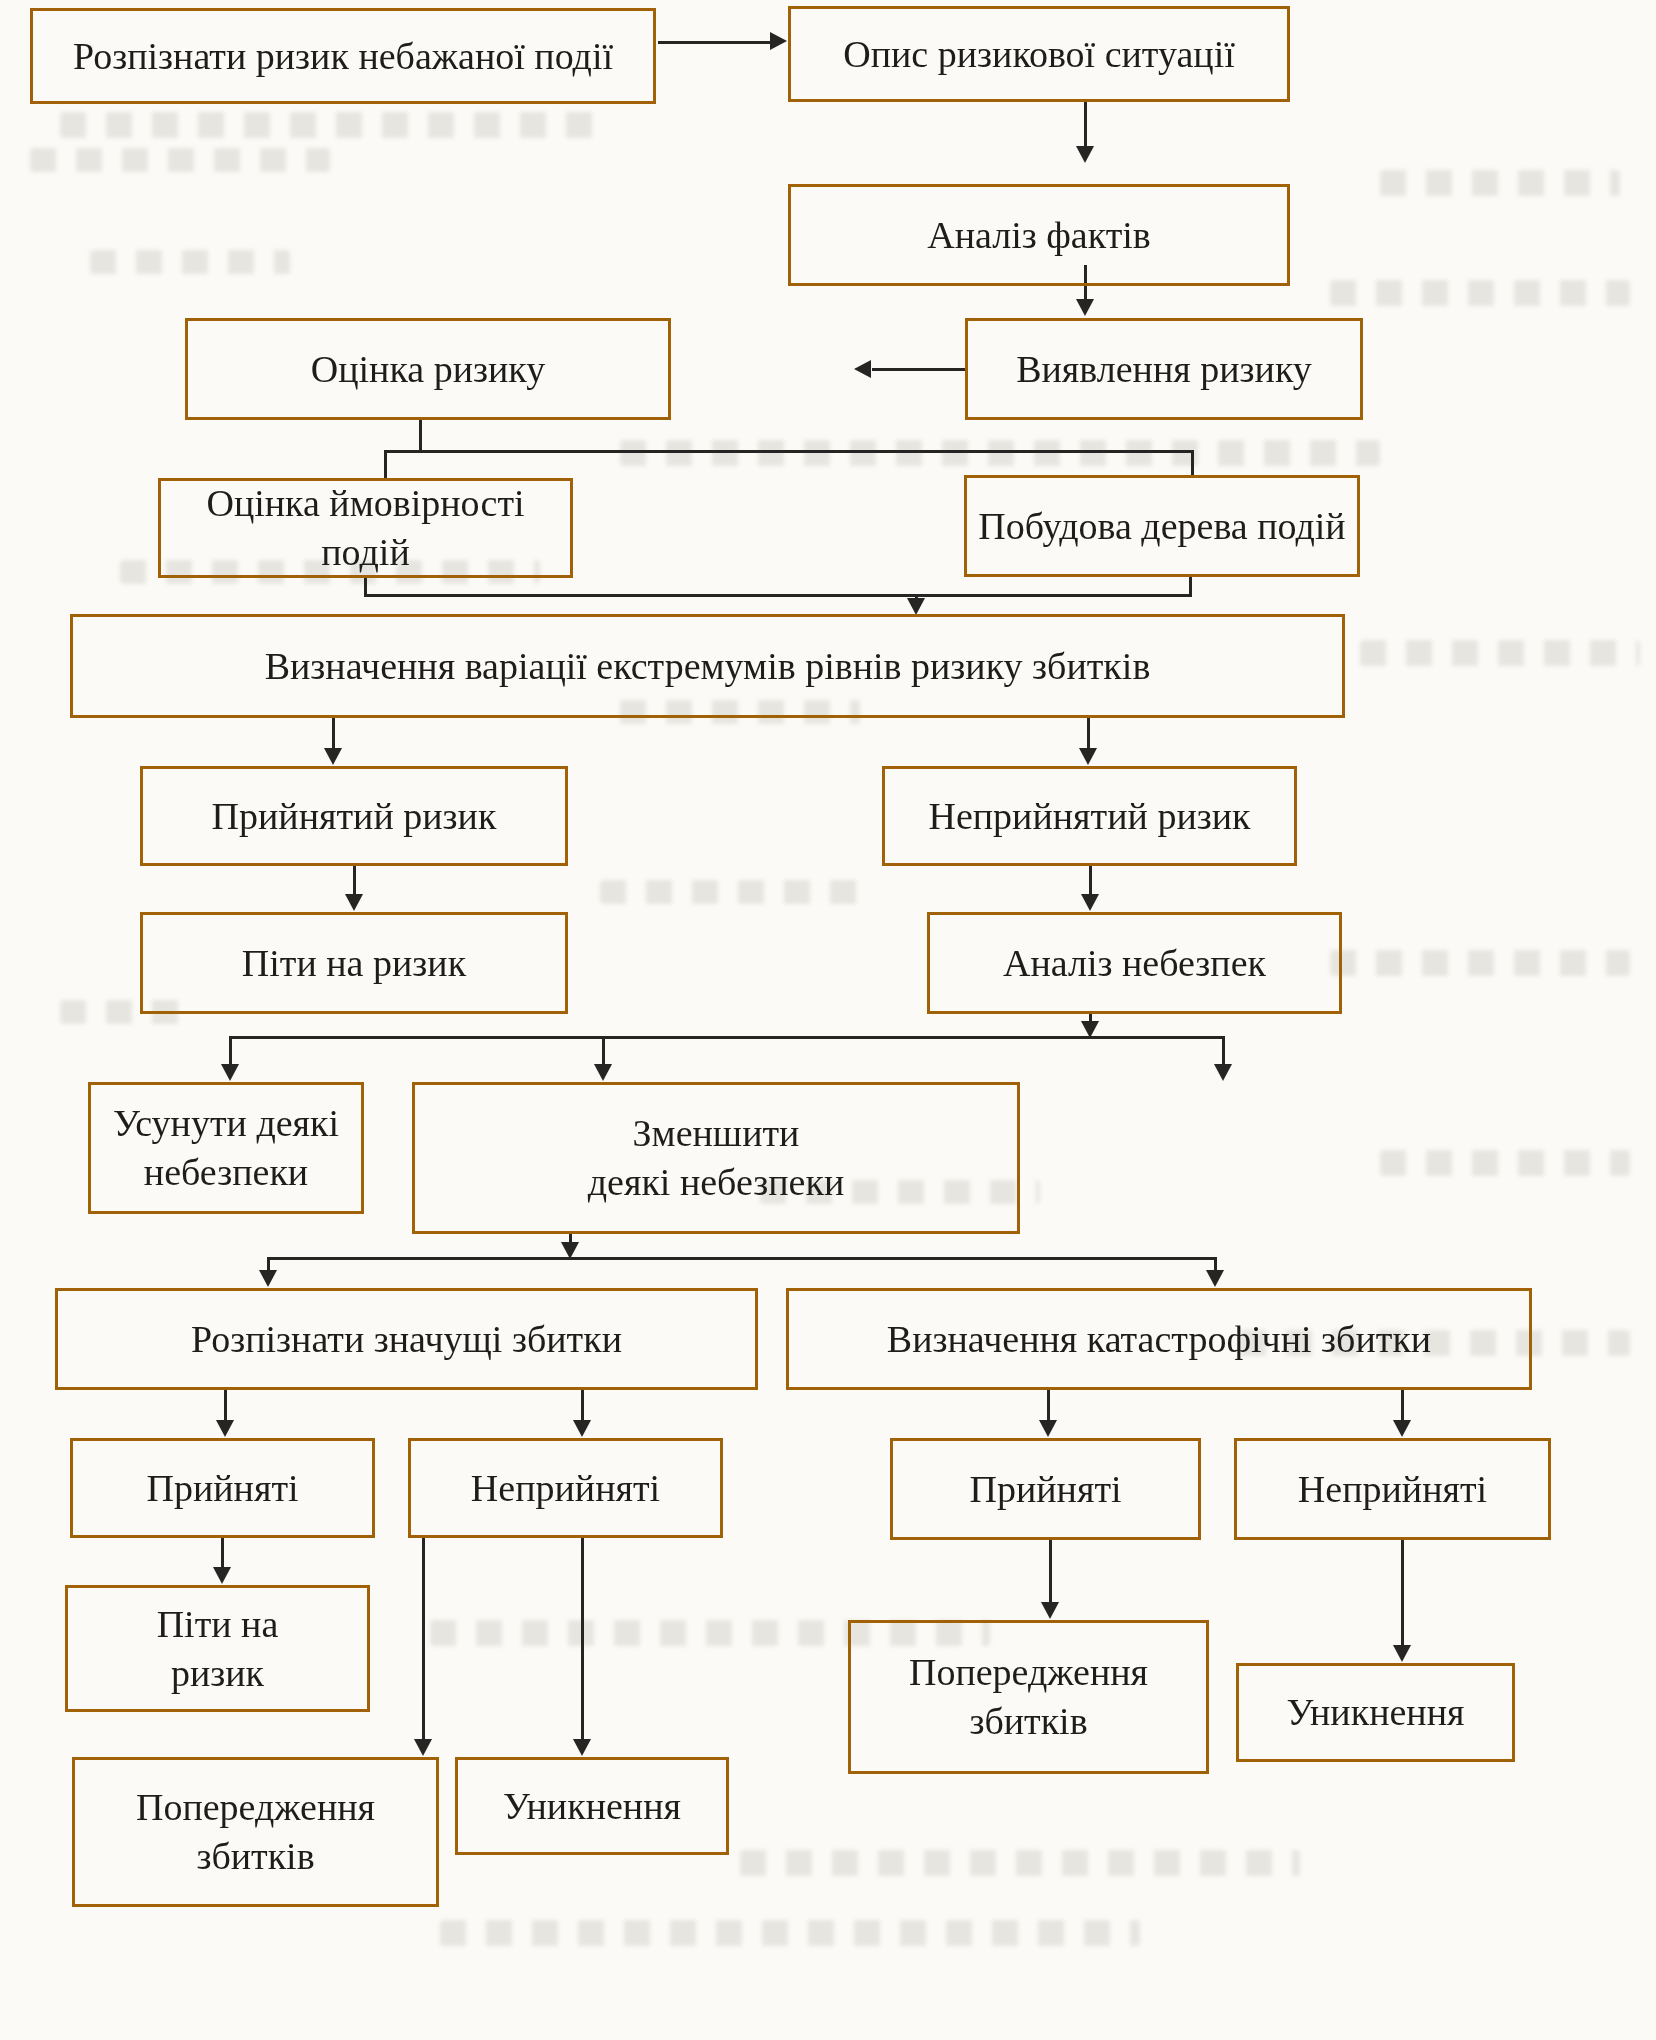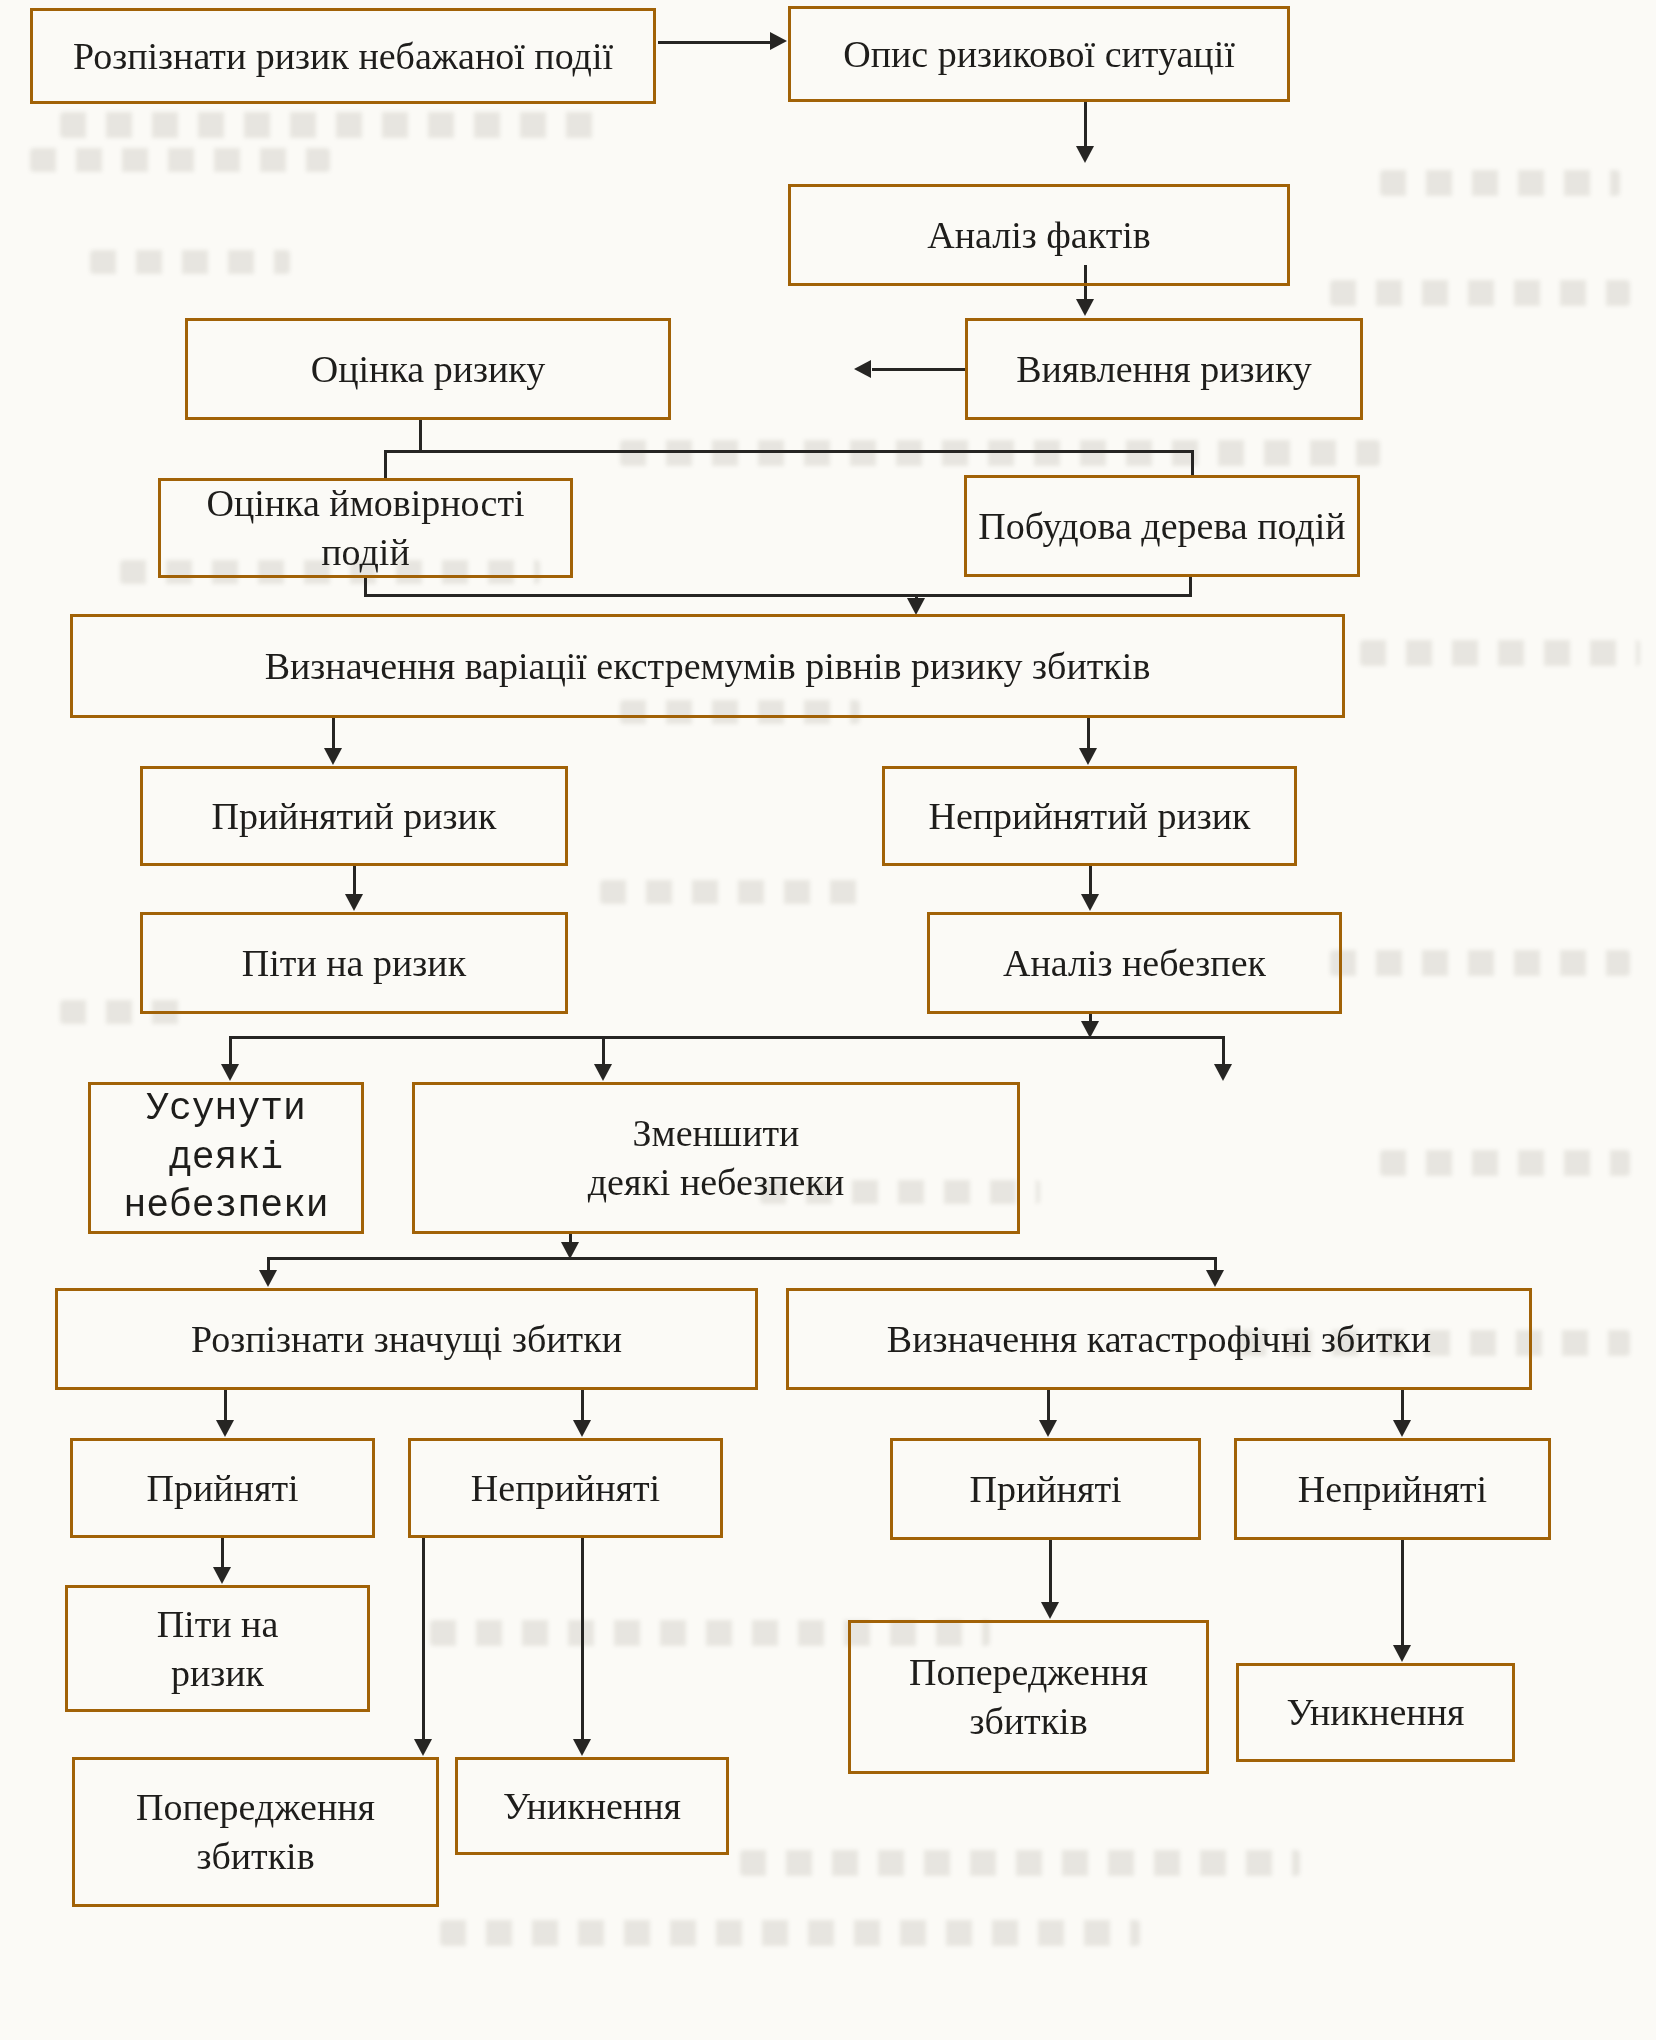--- a/index.html
+++ b/index.html
@@ -92,21 +92,21 @@
   <div class="box" style="left:70px;top:614px;width:1275px;height:104px;">Визначення варіації екстремумів рівнів ризику збитків</div>
 
   <div class="box" style="left:140px;top:766px;width:428px;height:100px;">Прийнятий ризик</div>
 
   <div class="box" style="left:882px;top:766px;width:415px;height:100px;">Неприйнятий ризик</div>
 
   <div class="box" style="left:140px;top:912px;width:428px;height:102px;">Піти на ризик</div>
 
   <div class="box" style="left:882px;top:912px;width:415px;height:102px;margin-left:45px;">Аналіз небезпек</div>
 
-  <div class="box" style="left:88px;top:1082px;width:276px;height:152px;font-family:Liberation Mono, monospace;">Усунути деякі
+  <div class="box" style="left:88px;top:1082px;width:276px;height:132px;">Усунути деякі
 небезпеки</div>
 
   <div class="box" style="left:412px;top:1082px;width:608px;height:152px;">Зменшити
 деякі небезпеки</div>
 
 
   <div class="box" style="left:55px;top:1288px;width:703px;height:102px;">Розпізнати значущі збитки</div>
 
   <div class="box" style="left:786px;top:1288px;width:746px;height:102px;">Визначення катастрофічні збитки</div>
 

